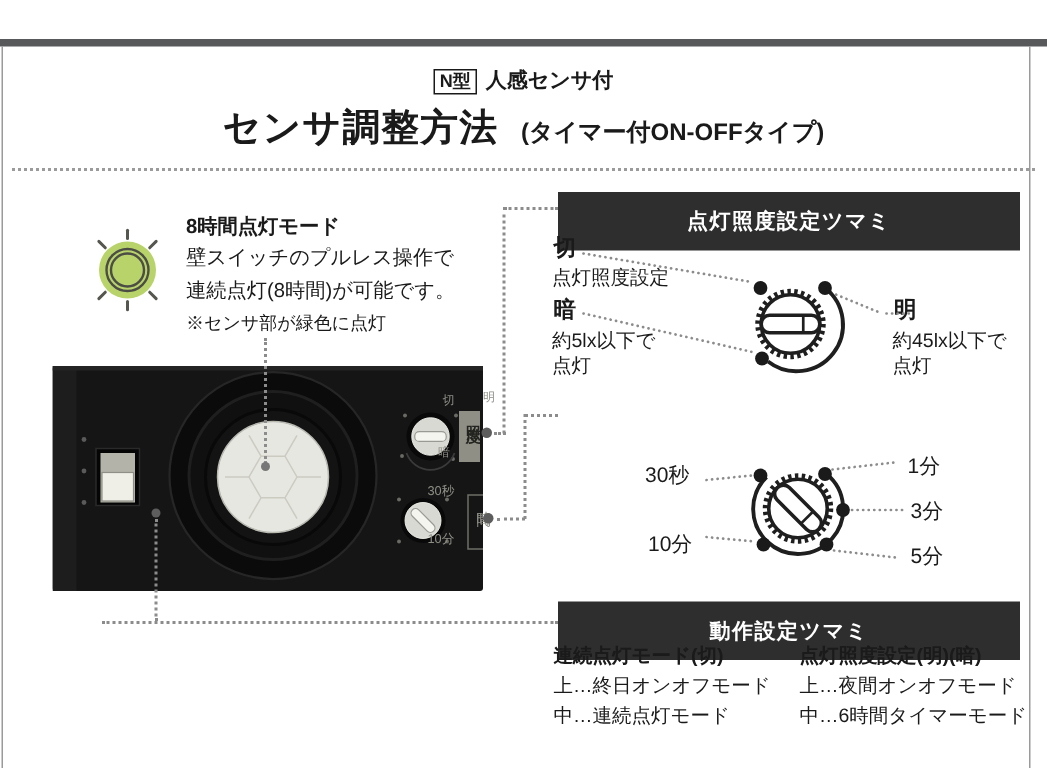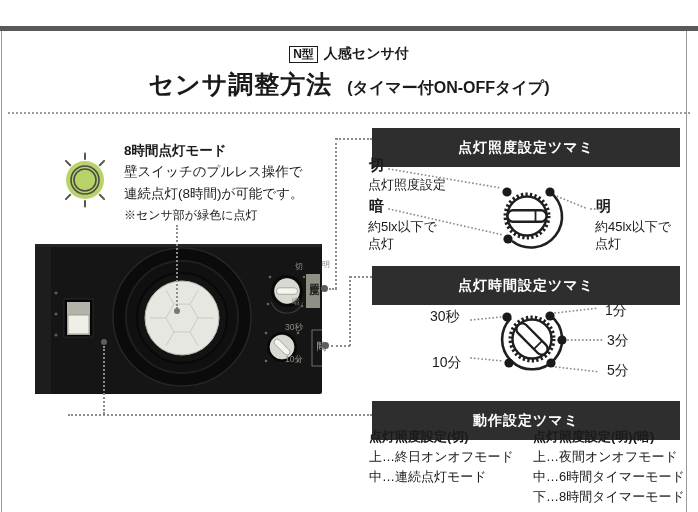--- a/index.html
+++ b/index.html
@@ -177,21 +177,20 @@
     <circle cx="162" cy="92" r="21" fill="#ffffff" stroke="#1f1f1f" stroke-width="5" stroke-dasharray="2.2 2.2"></circle>
     <circle cx="162" cy="92" r="19.5" fill="#ffffff" stroke="#1f1f1f" stroke-width="2.4"></circle>
     <rect x="142.5" y="86.2" width="39" height="11.6" rx="5.5" fill="#ffffff" stroke="#1f1f1f" stroke-width="2.4"></rect>
     <line x1="170.5" y1="86.5" x2="170.5" y2="97.5" stroke="#1f1f1f" stroke-width="1.8"></line>
     <path d="M 185,68 A 31 31 0 0 1 147,117" fill="none" stroke="#1f1f1f" stroke-width="2.6"></path>
     <circle cx="142" cy="68" r="4.6" fill="#1a1a1a"></circle>
     <circle cx="185" cy="68" r="4.6" fill="#1a1a1a"></circle>
     <circle cx="143" cy="115" r="4.6" fill="#1a1a1a"></circle>
   </svg>
 
-  <div class="abs sec-header" style="top:242px">点灯時間設定ツマミ</div>
   <div class="abs tlbl" style="left:430px;top:284px">30秒</div>
   <div class="abs tlbl" style="left:432px;top:330px">10分</div>
   <div class="abs tlbl" style="left:605px;top:278px">1分</div>
   <div class="abs tlbl" style="left:607px;top:308px">3分</div>
   <div class="abs tlbl" style="left:607px;top:338px">5分</div>
   <svg class="abs" style="left:365px;top:240px" width="333" height="135" viewBox="0 0 333 135">
     <g stroke="#8c8c8c" stroke-width="1.8" stroke-dasharray="0.1 3.6" stroke-linecap="round" fill="none">
       <line x1="106" y1="56" x2="136" y2="53"></line>
       <line x1="106" y1="94" x2="138" y2="97"></line>
       <line x1="190" y1="49" x2="234" y2="44"></line>
@@ -206,21 +205,20 @@
     </g>
     <path d="M 186,52 A 30 30 0 1 1 146,54" fill="none" stroke="#1f1f1f" stroke-width="2.6"></path>
     <circle cx="142" cy="53" r="4.6" fill="#1a1a1a"></circle>
     <circle cx="185" cy="52" r="4.6" fill="#1a1a1a"></circle>
     <circle cx="197" cy="76" r="4.6" fill="#1a1a1a"></circle>
     <circle cx="144" cy="99" r="4.6" fill="#1a1a1a"></circle>
     <circle cx="186" cy="99" r="4.6" fill="#1a1a1a"></circle>
   </svg>
 
   <div class="abs sec-header" style="top:377px">動作設定ツマミ</div>
-  <div class="abs op-title" style="left:369px;top:404px">点灯照度設定(切)</div>
+  <div class="abs op-title" style="left:369px;top:404px">連続点灯モード(切)</div>
   <div class="abs op-line" style="left:369px;top:424px">上…終日オンオフモード</div>
   <div class="abs op-line" style="left:369px;top:444px">中…連続点灯モード</div>
   <div class="abs op-title" style="left:533px;top:404px">点灯照度設定(明)(暗)</div>
   <div class="abs op-line" style="left:533px;top:424px">上…夜間オンオフモード</div>
   <div class="abs op-line" style="left:533px;top:444px">中…6時間タイマーモード</div>
-  <div class="abs op-line" style="left:533px;top:464px">下…8時間タイマーモード</div>
 
 </div>
 
 </body></html>

